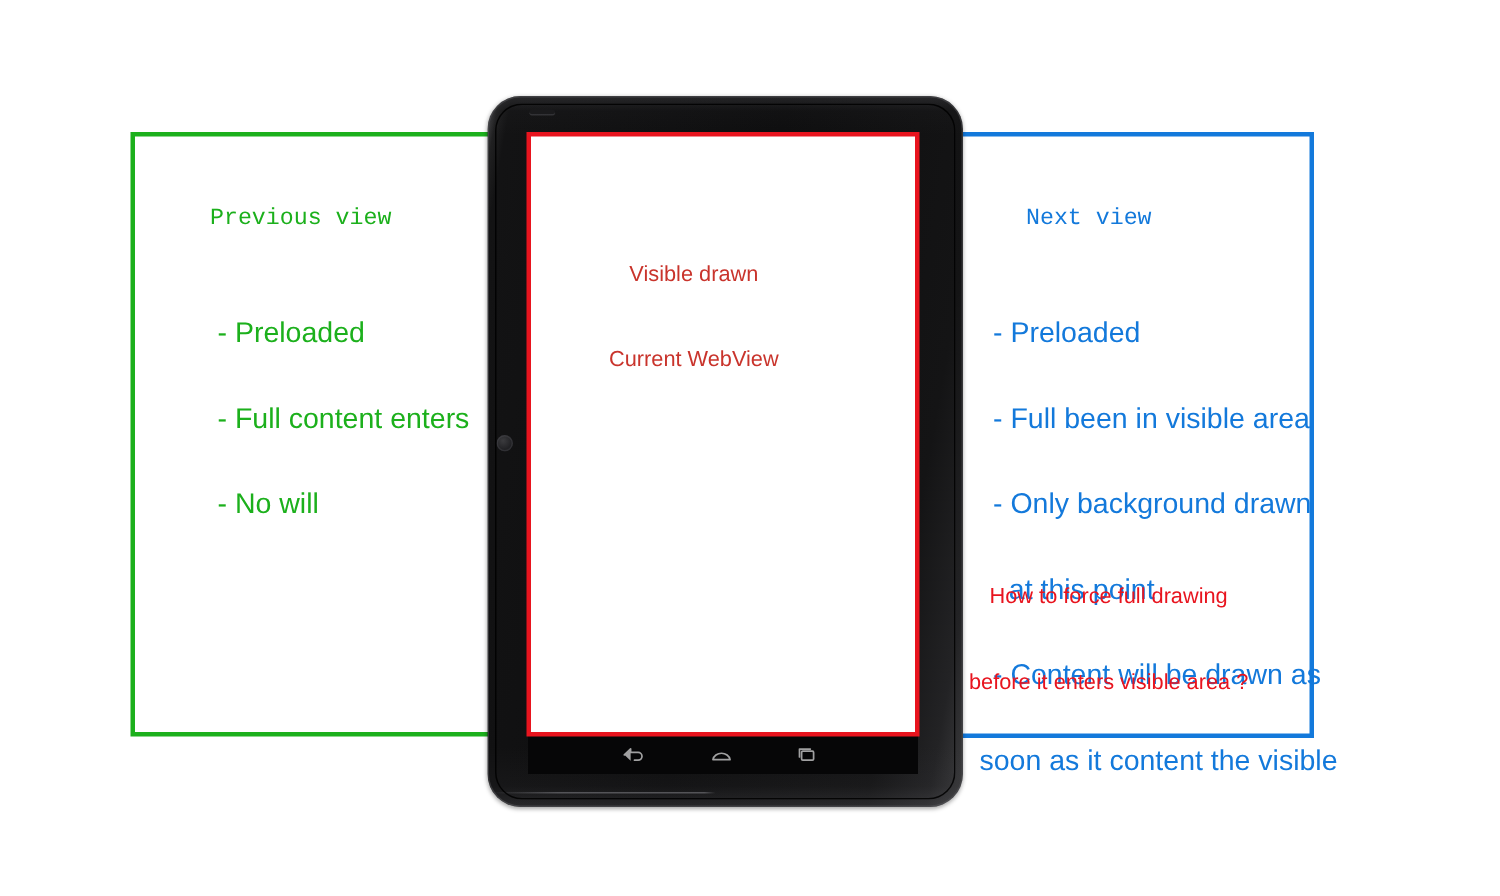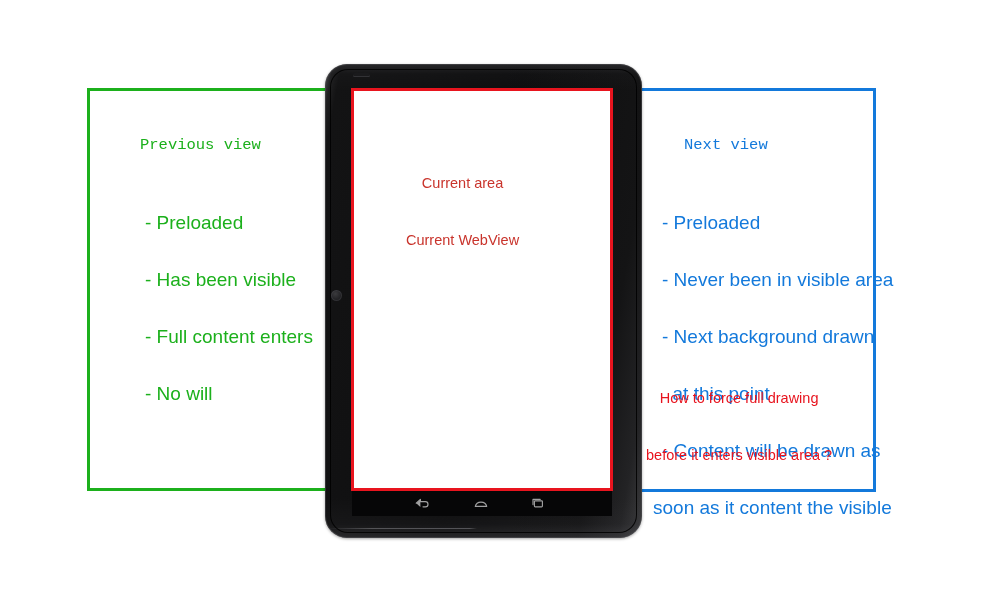--- a/index.html
+++ b/index.html
@@ -253,35 +253,34 @@
     </svg>
   </div>
 
   <div class="rect rect-prev"></div>
   <div class="rect rect-next"></div>
   <div class="rect rect-visible"></div>
 
   <div class="panel-text title prev-title">Previous view</div>
   <div class="panel-text bullets prev-bullets">
     <div>- Preloaded</div>
-    <div>- Has been visible</div>
     <div>- Full content enters</div>
     <div>- No will</div>
   </div>
 
   <div class="panel-text visible-label">
-    <div>Current area</div>
+    <div>Visible drawn</div>
     <div>Current WebView</div>
   </div>
 
   <div class="panel-text title next-title">Next view</div>
   <div class="panel-text bullets next-bullets">
     <div>- Preloaded</div>
-    <div>- Never been in visible area</div>
-    <div>- Next background drawn</div>
+    <div>- Full been in visible area</div>
+    <div>- Only background drawn</div>
     <div>  at this point</div>
     <div>- Content will be drawn as</div>
     <div class="wrap-line">soon as it content the visible</div>
   </div>
 
   <div class="panel-text question">
     <div>How to force full drawing</div>
     <div>before it enters visible area ?</div>
   </div>
 

